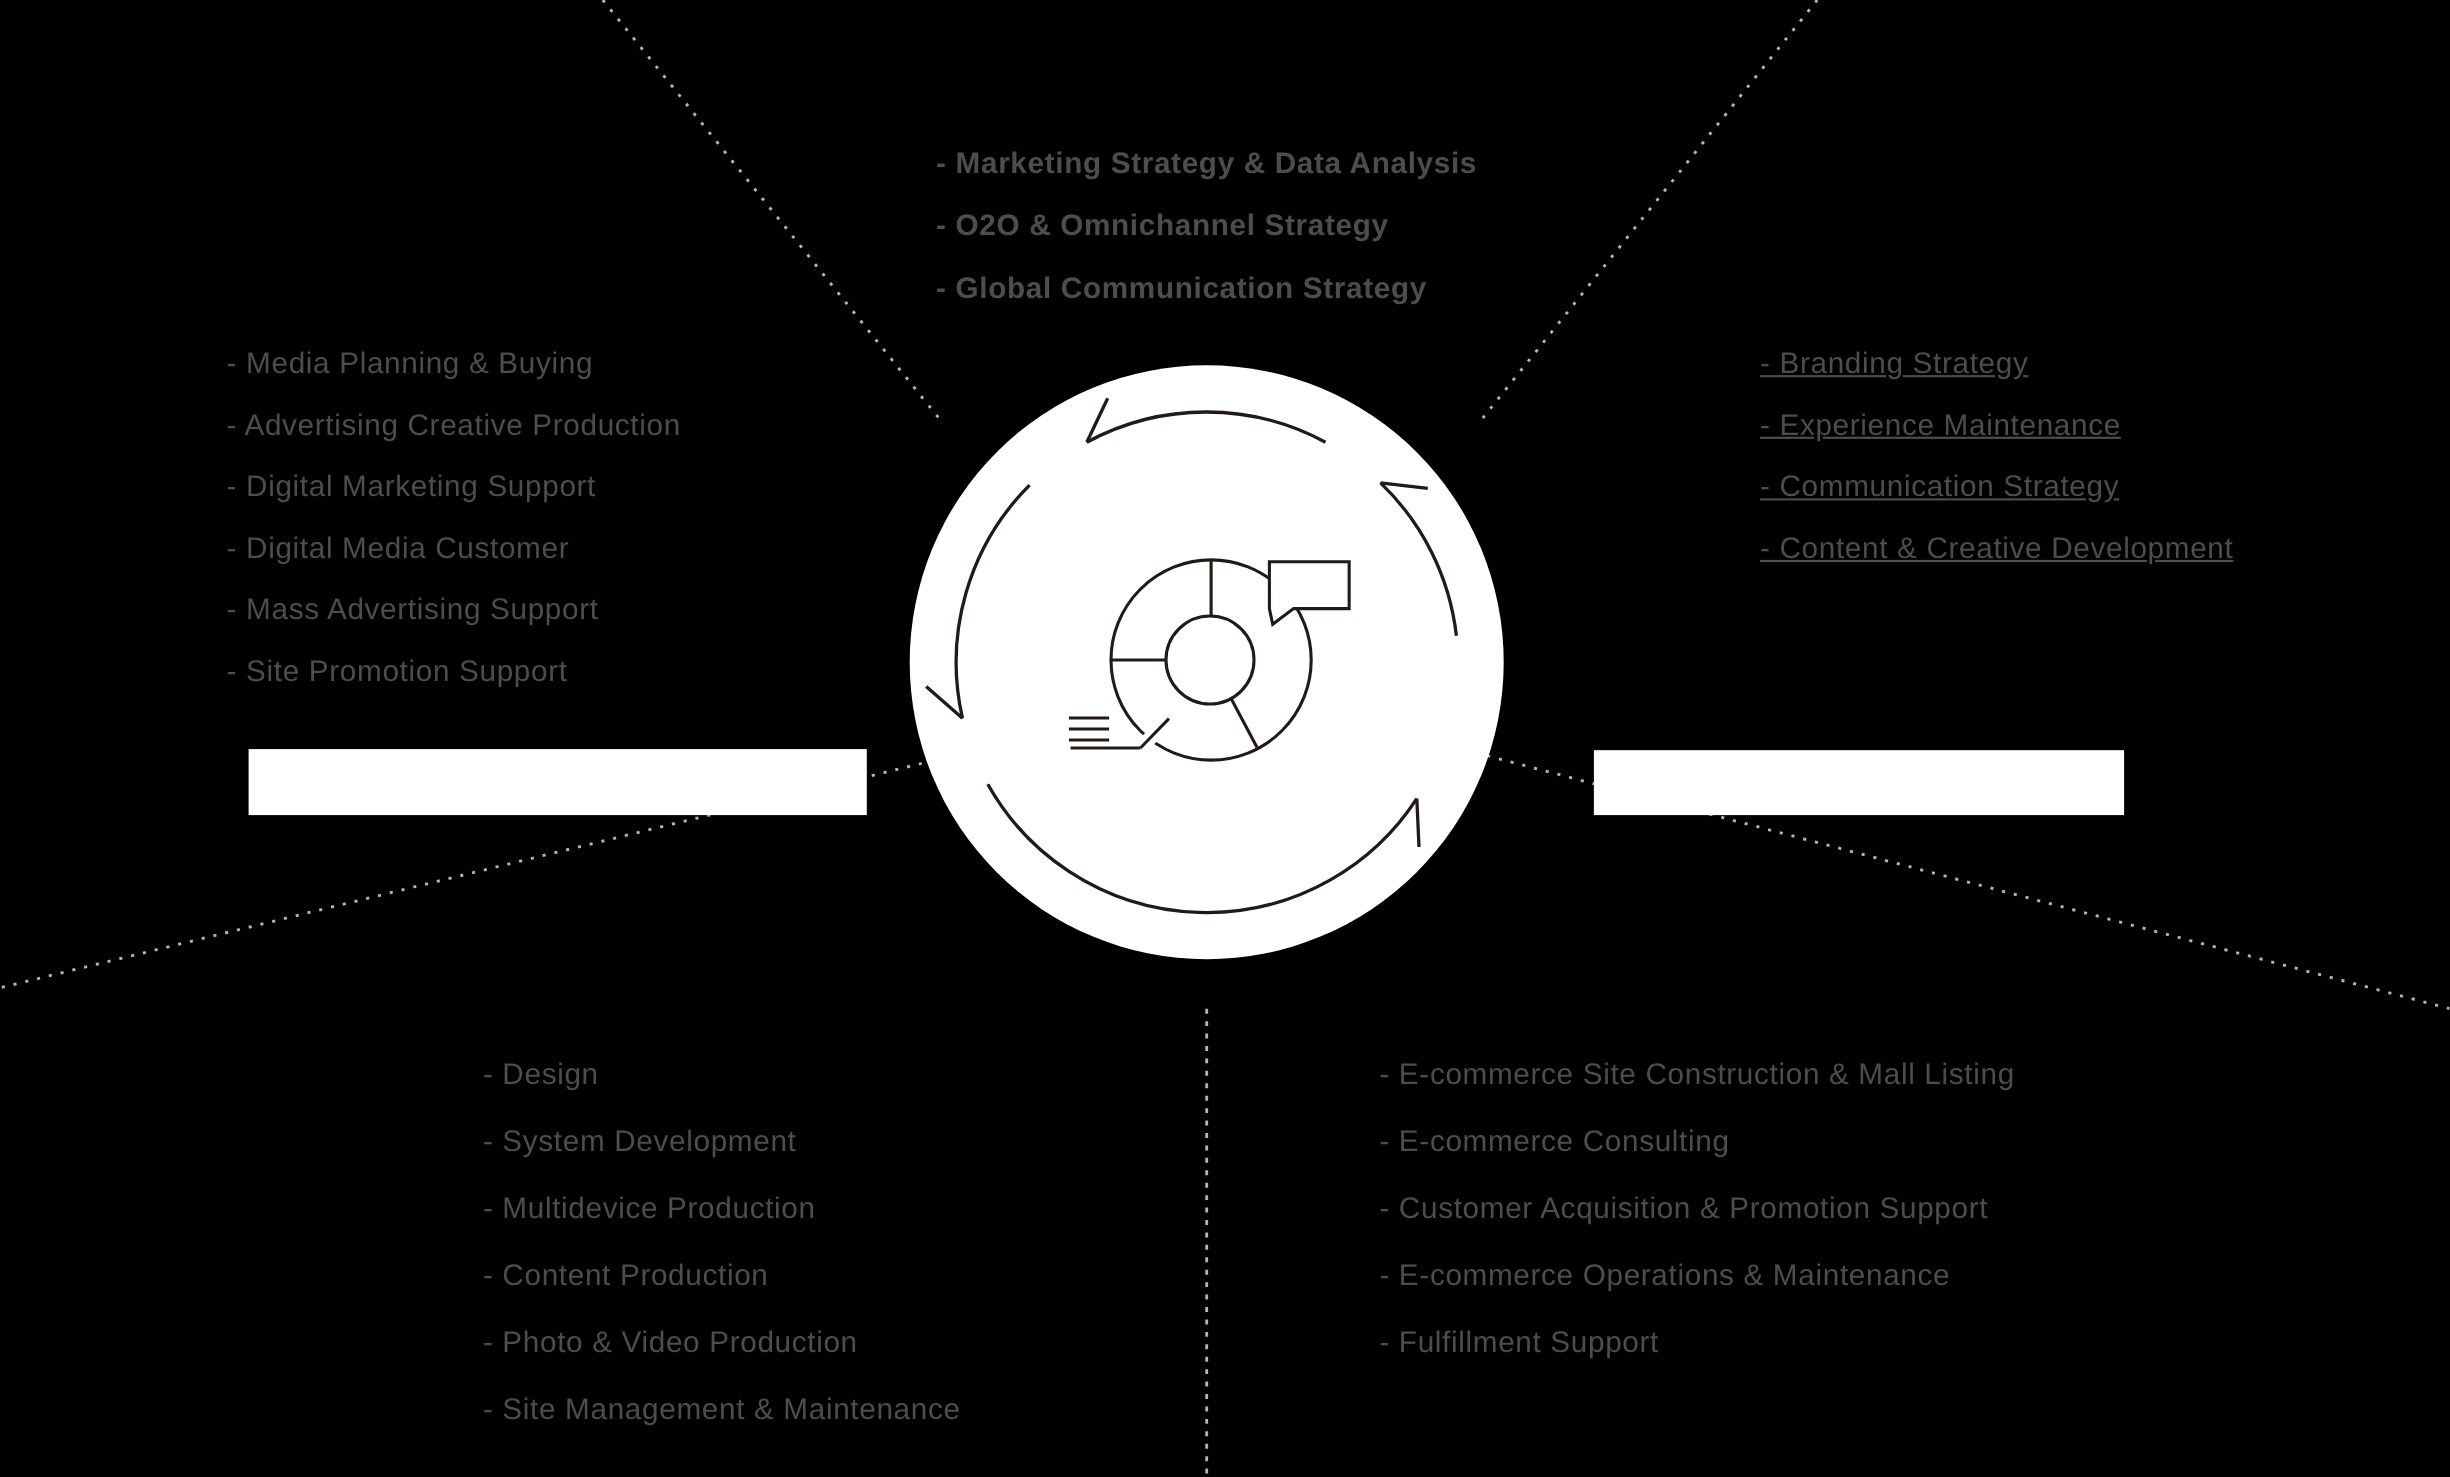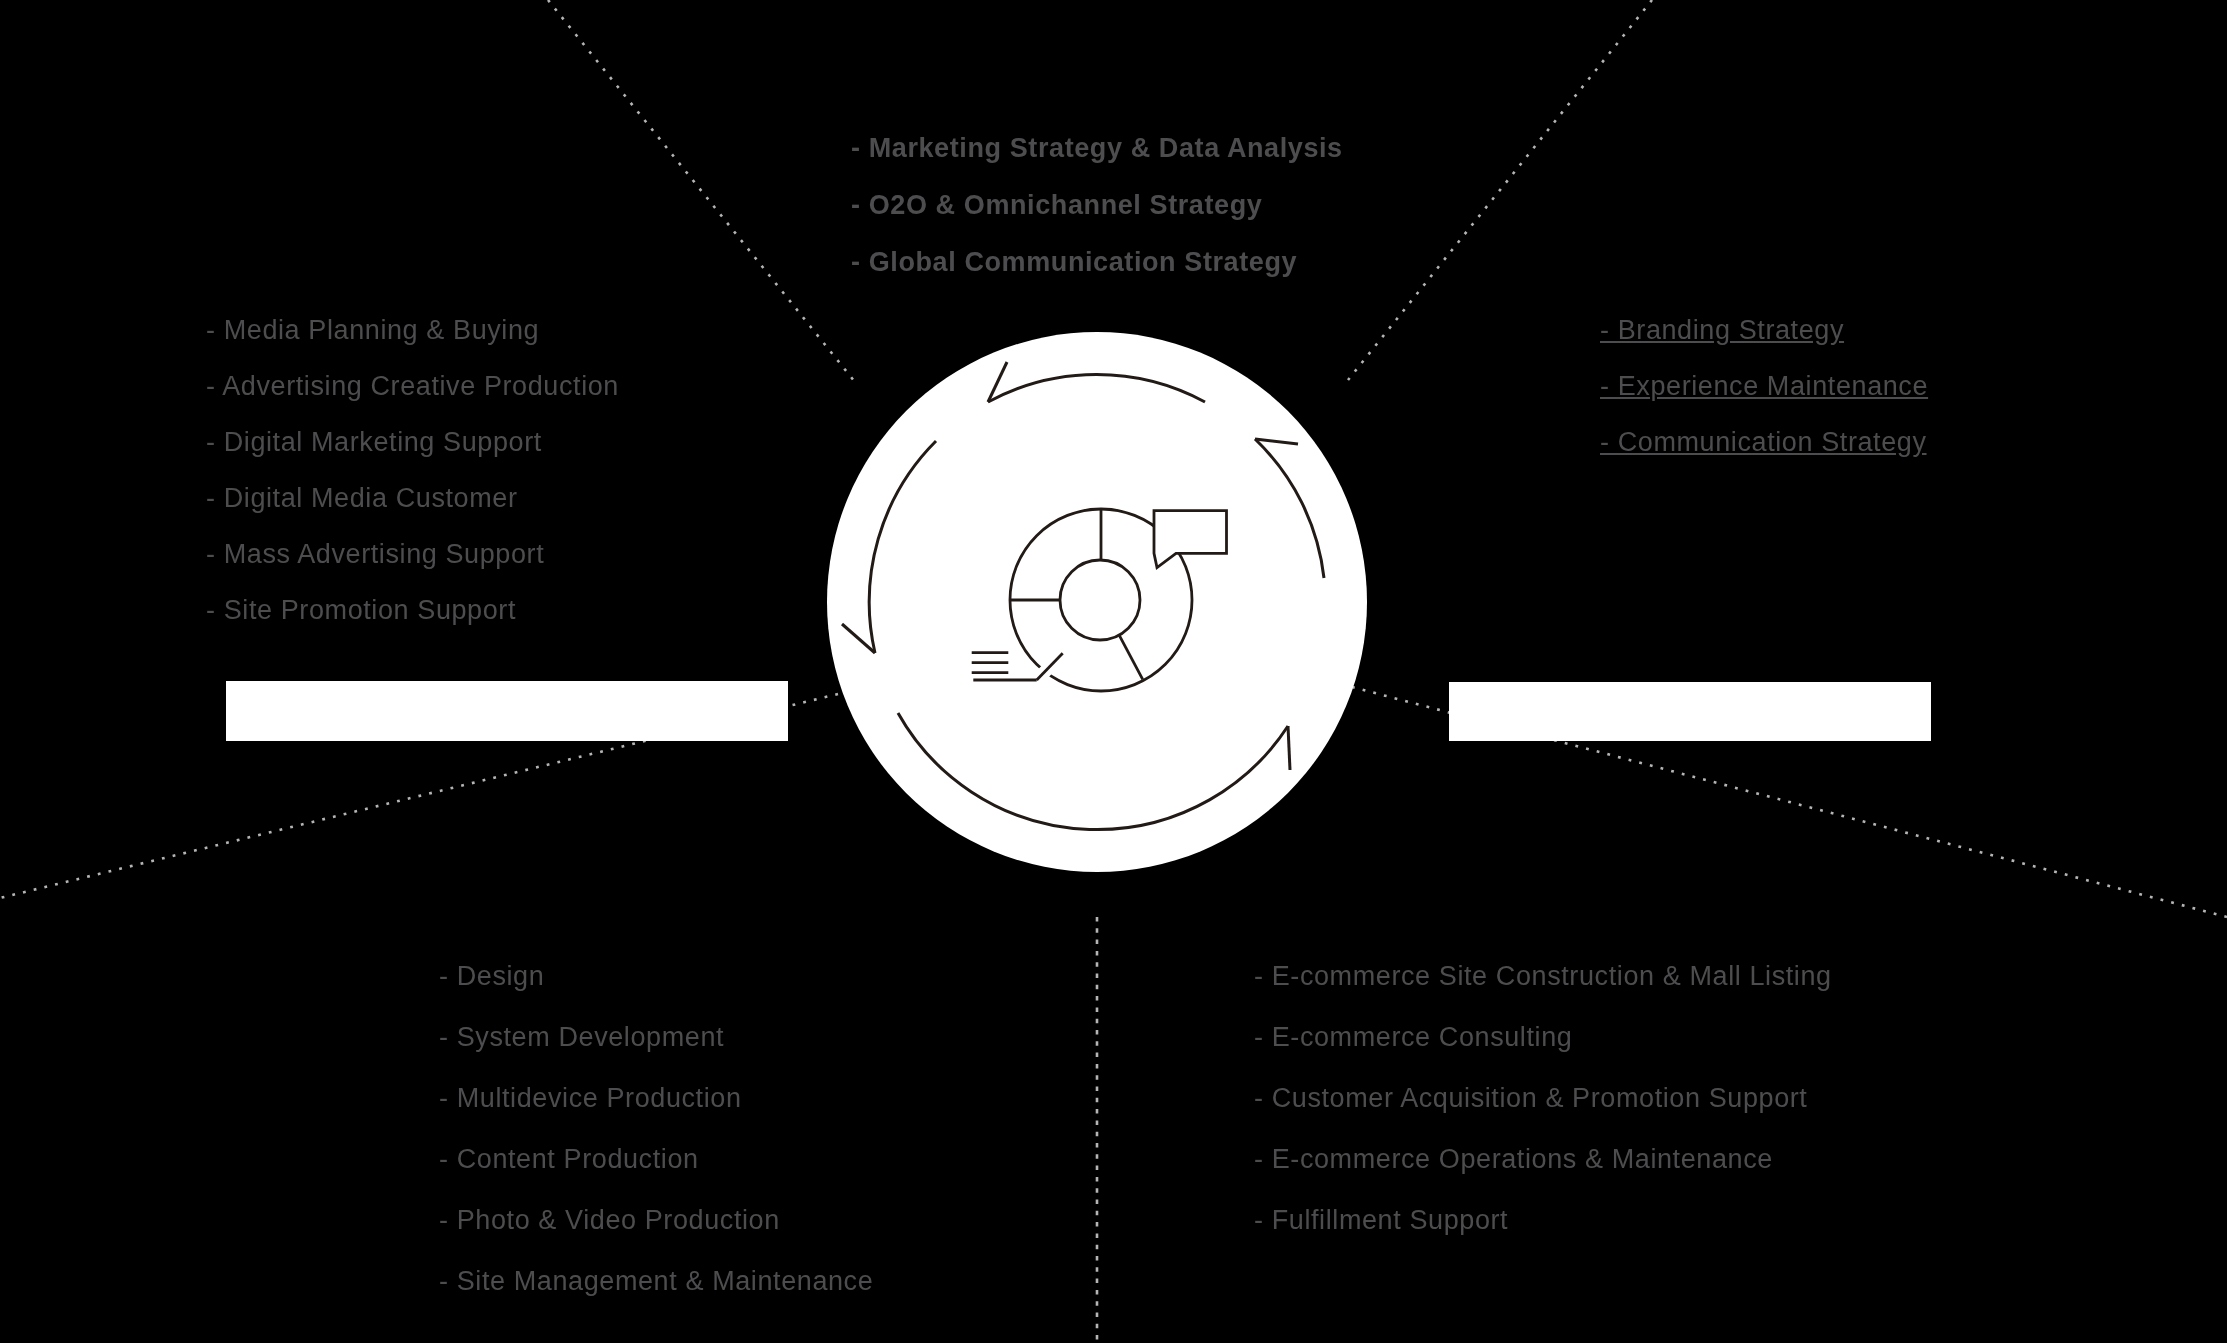--- a/index.html
+++ b/index.html
@@ -76,20 +76,21 @@
     <div class="li">- Digital Marketing Support</div>
     <div class="li">- Digital Media Customer</div>
     <div class="li">- Mass Advertising Support</div>
     <div class="li">- Site Promotion Support</div>
   </div>
 
   <div class="list lh56" style="left:1600px;top:302px;text-decoration:underline;">
     <div class="li">- Branding Strategy</div>
     <div class="li">- Experience Maintenance</div>
     <div class="li">- Communication Strategy</div>
+    <div class="li">- Content &amp; Creative Development</div>
   </div>
 
   <div class="list lh61" style="left:439px;top:946px;">
     <div class="li">- Design</div>
     <div class="li">- System Development</div>
     <div class="li">- Multidevice Production</div>
     <div class="li">- Content Production</div>
     <div class="li">- Photo &amp; Video Production</div>
     <div class="li">- Site Management &amp; Maintenance</div>
   </div>

